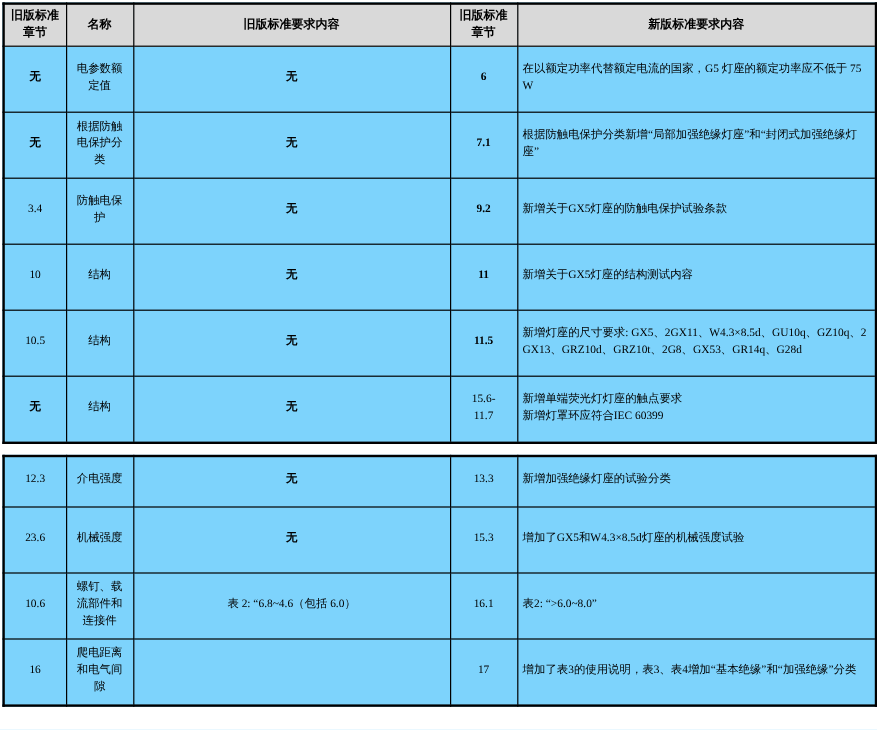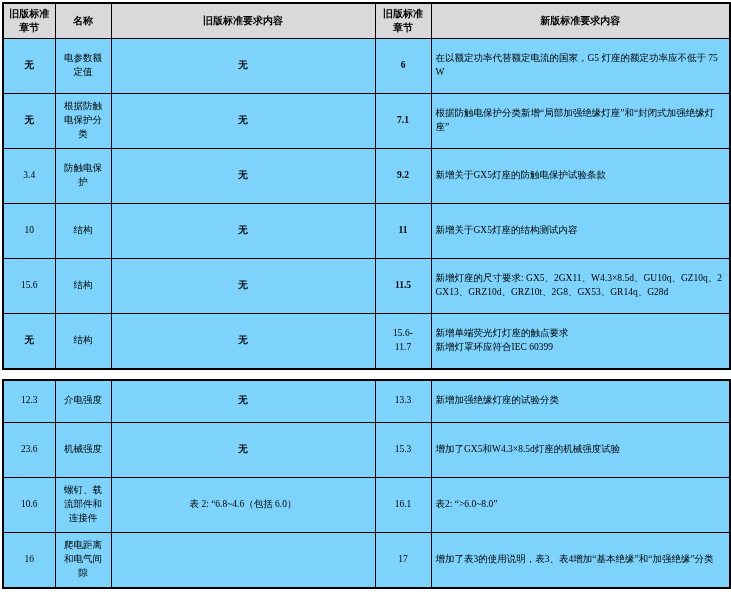--- a/index.html
+++ b/index.html
@@ -85,21 +85,21 @@
           <td class="left">新增关于GX5灯座的防触电保护试验条款</td>
         </tr>
         <tr>
           <td class="center">10</td>
           <td class="center">结构</td>
           <td class="center bold">无</td>
           <td class="center bold">11</td>
           <td class="left">新增关于GX5灯座的结构测试内容</td>
         </tr>
         <tr>
-          <td class="center">15.6</td>
+          <td class="center">10.5</td>
           <td class="center">结构</td>
           <td class="center bold">无</td>
           <td class="center bold">11.5</td>
           <td class="left">新增灯座的尺寸要求: GX5、2GX11、W4.3×8.5d、GU10q、GZ10q、2GX13、GRZ10d、GRZ10t、2G8、GX53、GR14q、G28d</td>
         </tr>
         <tr>
           <td class="center bold">无</td>
           <td class="center">结构</td>
           <td class="center bold">无</td>
           <td class="center">15.6-

